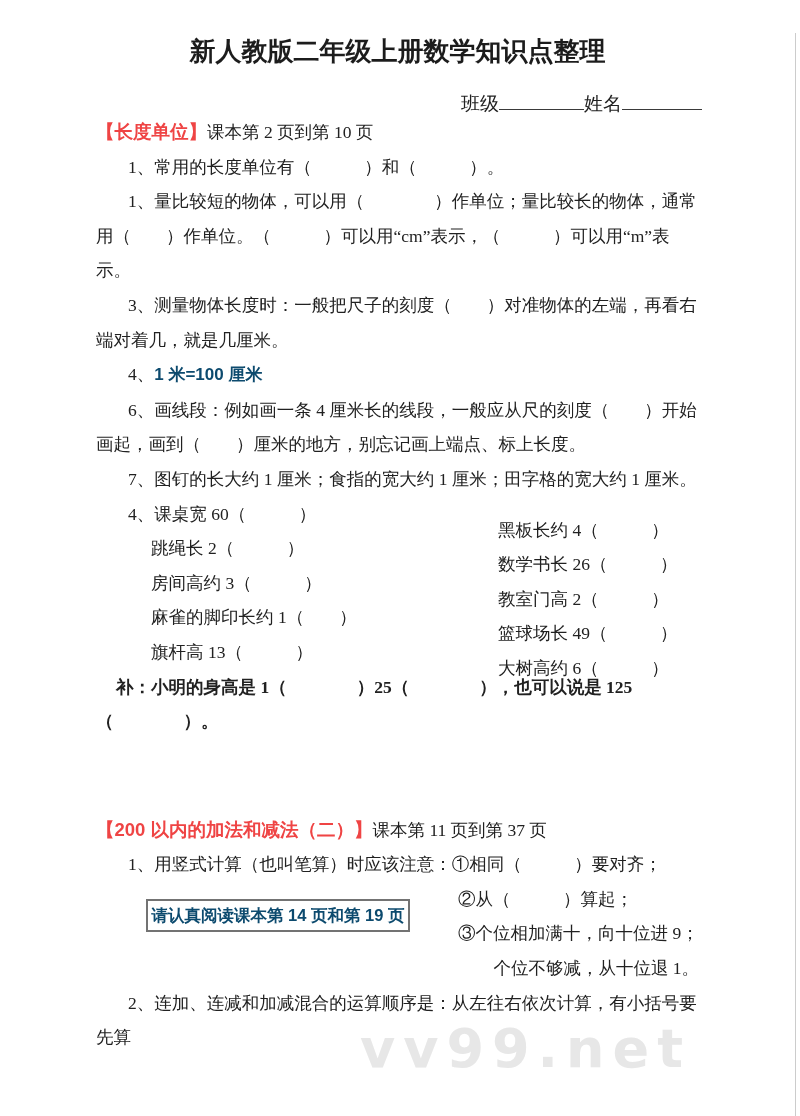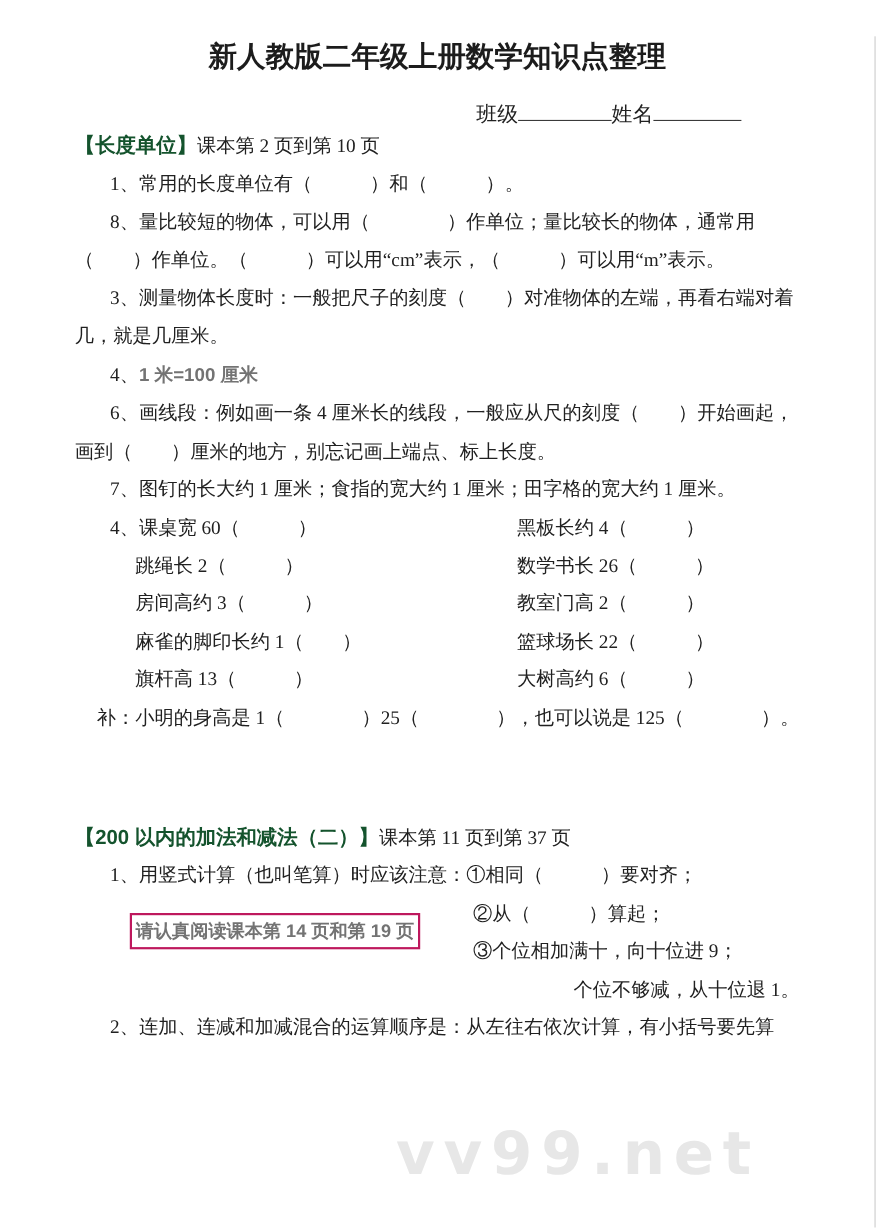--- a/index.html
+++ b/index.html
@@ -24,21 +24,21 @@
     font-family: "DejaVu Sans", "Liberation Sans", sans-serif;
     font-weight: 800;
     font-size: 54px;
     letter-spacing: 8px;
     color: #e7e7e7;
     user-select: none;
   }
   .content {
     position: relative;
     z-index: 1;
-    padding: 0 68px;
+    padding: 0 96px;
   }
   .doc-title {
     margin: 33px 0 0 0;
     text-align: center;
     font-family: "Liberation Sans", "DejaVu Sans", sans-serif;
     font-weight: bold;
     font-size: 26px;
     line-height: 36px;
     color: #1c1c1c;
   }
@@ -57,43 +57,43 @@
   }
   .blank-class { width: 85px; }
   .blank-name  { width: 80px; }
 
   section { line-height: 34.6px; font-size: 17.5px; }
   section p { margin: 0; }
   .sec-header .head-bold {
     font-family: "Liberation Sans", "DejaVu Sans", sans-serif;
     font-weight: bold;
     font-size: 18.5px;
-    color: #14532d;
+    color: #ef4444;
   }
   .sec-header .head-sub { font-size: 17.5px; }
   .item { text-indent: 32px; }
   .bold-sans {
     font-family: "Liberation Sans", "DejaVu Sans", sans-serif;
     font-weight: bold;
     font-size: 17px;
-    color: #737373;
+    color: #0c4a6e;
   }
   .trow { position: relative; padding-left: 32px; }
   .trow.sub { padding-left: 55px; }
-  .trow .rcell { position: absolute; left: 402px; top: 0; }
-  .supp { text-indent: 20px; }
+  .trow .rcell { position: absolute; left: 402px; top: 16px; }
+  .supp { text-indent: 20px; font-weight: bold; }
 
   .sec2 { position: relative; margin-top: 74px; }
   .note  { margin-left: 362px !important; }
   .note-cont { margin-left: 377px !important; text-align: right; }
   .read-box {
     position: absolute;
     left: 50px; top: 86px;
     width: 264px; height: 33px;
-    border: 2px solid #be185d;
+    border: 2px solid #737373;
     box-sizing: border-box;
     text-align: center;
     line-height: 29px;
   }
   .read-box .bold-sans { font-size: 16.5px; }
 </style>
 </head>
 <body>
 
 <div class="page">
@@ -105,30 +105,30 @@
     <h1 class="doc-title">新人教版二年级上册数学知识点整理</h1>
 
     <div class="idline">
       <span>班级</span><span class="blank blank-class"></span><span>姓名</span><span class="blank blank-name"></span>
     </div>
 
     <section class="sec1">
       <p class="sec-header"><span class="head-bold">【长度单位】</span><span class="head-sub">课本第 2 页到第 10 页</span></p>
 
       <p class="item">1、常用的长度单位有（　　　）和（　　　）。</p>
-      <p class="item">8、量比较短的物体，可以用（　　　　）作单位；量比较长的物体，通常用（　　）作单位。（　　　）可以用“cm”表示，（　　　）可以用“m”表示。</p>
+      <p class="item">1、量比较短的物体，可以用（　　　　）作单位；量比较长的物体，通常用（　　）作单位。（　　　）可以用“cm”表示，（　　　）可以用“m”表示。</p>
       <p class="item">3、测量物体长度时：一般把尺子的刻度（　　）对准物体的左端，再看右端对着几，就是几厘米。</p>
       <p class="item"><span>4、</span><span class="bold-sans">1 米=100 厘米</span></p>
       <p class="item">6、画线段：例如画一条 4 厘米长的线段，一般应从尺的刻度（　　）开始画起，画到（　　）厘米的地方，别忘记画上端点、标上长度。</p>
       <p class="item">7、图钉的长大约 1 厘米；食指的宽大约 1 厘米；田字格的宽大约 1 厘米。</p>
 
       <p class="trow"><span class="lcell">4、课桌宽 60（　　　）</span><span class="rcell">黑板长约 4（　　　）</span></p>
       <p class="trow sub"><span class="lcell">跳绳长 2（　　　）</span><span class="rcell">数学书长 26（　　　）</span></p>
       <p class="trow sub"><span class="lcell">房间高约 3（　　　）</span><span class="rcell">教室门高 2（　　　）</span></p>
-      <p class="trow sub"><span class="lcell">麻雀的脚印长约 1（　　）</span><span class="rcell">篮球场长 22（　　　）</span></p>
+      <p class="trow sub"><span class="lcell">麻雀的脚印长约 1（　　）</span><span class="rcell">篮球场长 49（　　　）</span></p>
       <p class="trow sub"><span class="lcell">旗杆高 13（　　　）</span><span class="rcell">大树高约 6（　　　）</span></p>
 
       <p class="supp">补：小明的身高是 1（　　　　）25（　　　　），也可以说是 125（　　　　）。</p>
     </section>
 
     <section class="sec2">
       <p class="sec-header"><span class="head-bold">【200 以内的加法和减法（二）】</span><span class="head-sub">课本第 11 页到第 37 页</span></p>
 
       <p class="item"><span>1、用竖式计算（也叫笔算）时应该注意：</span><span>①相同（　　　）要对齐；</span></p>
       <p class="note">②从（　　　）算起；</p>

